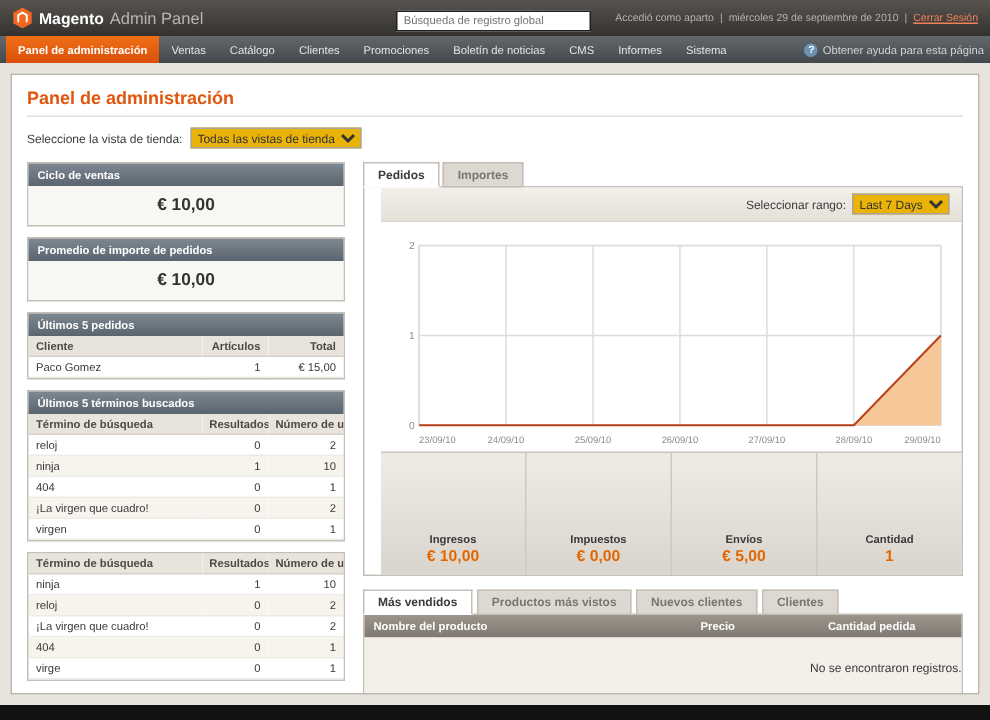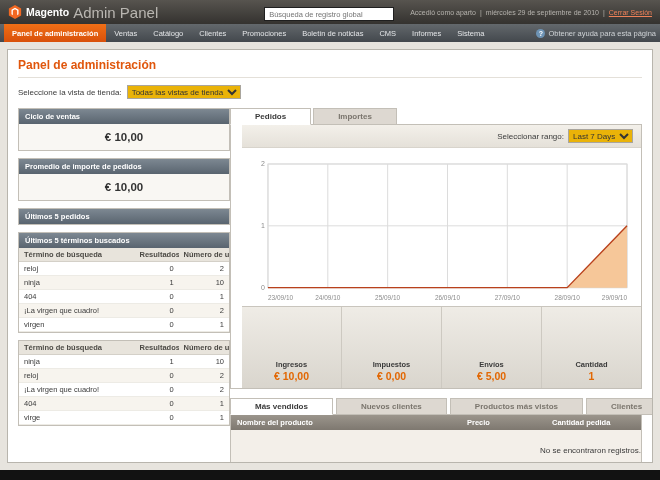--- a/index.html
+++ b/index.html
@@ -1,55 +1,55 @@
 <!DOCTYPE html>
 <html><head>
 <meta charset="utf-8">
 <style>
 *{margin:0;padding:0;box-sizing:border-box;}
 html,body{width:660px;height:480px;overflow:hidden;}
 body{font-family:"Liberation Sans","DejaVu Sans",sans-serif;background:#d6d3cd;position:relative;}
 .page{position:absolute;inset:0;display:flex;flex-direction:column;}
 
 .hdr{height:24px;background:linear-gradient(#57544f,#34322f);display:flex;align-items:center;padding:0 8px;gap:6px;flex:none;}
-.logo{display:flex;align-items:center;gap:4px;}
+.logo{display:flex;align-items:flex-end;gap:4px;}
 .logo svg{width:14px;height:14px;display:block;}
 .logo-txt{color:#fff;font-size:10.5px;font-weight:bold;}
-.logo-sub{color:#b9b6b1;font-size:15px;}
+.logo-sub{color:#b9b6b1;font-size:11px;}
 .hdr-search{margin-left:auto;}
 .hdr-search input{width:130px;height:14px;font-size:7.5px;border:1px solid #1f1f1f;padding:0 4px;color:#555;background:#fff;}
 .hdr-right{display:flex;gap:4px;align-items:center;font-size:7px;color:#b5b2ad;margin-left:10px;white-space:nowrap;}
 .hdr-right a{color:#f08158;text-decoration:underline;cursor:pointer;}
 
 .nav{height:18px;background:linear-gradient(#63686c,#43484d);display:flex;align-items:stretch;padding:0 4px;font-size:7.5px;color:#e4e6e8;flex:none;}
 .nav-item{display:flex;align-items:center;padding:0 8px;cursor:pointer;white-space:nowrap;}
 .nav-item.active{background:linear-gradient(#f06f16,#d9500a);color:#fff;font-weight:bold;}
 .nav-help{margin-left:auto;display:flex;align-items:center;gap:3px;color:#cfd3d6;cursor:pointer;}
 .help-ico{width:9px;height:9px;border-radius:50%;background:#6d93b4;color:#fff;font-size:7px;display:flex;align-items:center;justify-content:center;font-weight:bold;}
 
 .content-outer{flex:1;background:#e7e4de;padding:7px;min-height:0;}
 .content{background:#fff;border:1px solid #b8b5ad;height:100%;padding:8px 10px;overflow:hidden;}
 .page-title{color:#e0560c;font-size:12px;font-weight:bold;padding-bottom:5px;border-bottom:1px solid #e4e0d9;}
 .store-row{margin-top:7px;font-size:8px;color:#3a3a3a;display:flex;align-items:center;gap:5px;}
 select{font-size:8px;border:1px solid #a9a59d;background:#eab308;height:14px;color:#333;}
-.cols{display:flex;gap:0;margin-top:9px;align-items:flex-start;}
+.cols{display:flex;gap:12px;margin-top:9px;align-items:flex-start;}
 .left{width:212px;flex:none;display:flex;flex-direction:column;gap:7px;}
 .panel{border:1px solid #c3bfb7;}
 .panel-h{background:linear-gradient(#7d8892,#59646f);color:#fff;font-size:7.5px;font-weight:bold;padding:3px 6px;}
 .panel-val{background:#f9f7f3;text-align:center;font-size:11.5px;font-weight:bold;color:#333;padding:7px 0;}
 table{width:100%;border-collapse:collapse;font-size:7.5px;table-layout:fixed;}
 th{background:#e8e4dc;color:#4c4a45;font-weight:bold;text-align:left;padding:2px 5px;border-bottom:1px solid #d4d0c8;overflow:hidden;white-space:nowrap;}
 td{padding:2px 5px;border-bottom:1px solid #edebe5;color:#3a3a3a;background:#fff;overflow:hidden;white-space:nowrap;}
 tbody tr:nth-child(even) td{background:#f7f4ee;}
 th.c1,td.c1{text-align:right;width:21%;}
 th.c2,td.c2{text-align:right;width:24%;}
 
 .right{flex:1;min-width:0;}
 .tabs{display:flex;gap:2px;position:relative;z-index:2;}
-.tab{font-size:8px;font-weight:bold;padding:3px 24px;border:1px solid #c3bfb7;background:#ddd8d1;color:#7a756d;cursor:pointer;white-space:nowrap;}
+.tab{font-size:8px;font-weight:bold;padding:3px 9px;border:1px solid #c3bfb7;background:#ddd8d1;color:#7a756d;cursor:pointer;white-space:nowrap;}
 .tab.active{background:#fff;border-bottom-color:#fff;color:#3a3a3a;}
 .tabbox{border:1px solid #c3bfb7;background:#fff;margin-top:-1px;padding-left:11px;}
 .range-row{display:flex;justify-content:flex-end;align-items:center;gap:4px;background:linear-gradient(#f3f0ea,#e5e1d9);border-bottom:1px solid #d8d4cc;padding:4px 8px;font-size:8px;color:#3a3a3a;}
 .chart-wrap{padding:8px 8px 2px;}
 .chart-wrap svg{display:block;width:100%;}
 .stats{display:flex;border-top:1px solid #c9c5bd;background:linear-gradient(#efece6,#d9d5cd);}
 .stat{flex:1;text-align:center;padding:5px 0 6px;}
 .stat + .stat{border-left:1px solid #cdc9c1;}
 .stat-l{font-size:7.5px;font-weight:bold;color:#3a3a3a;margin-top:48px;}
 .stat-v{font-size:10.5px;font-weight:bold;color:#e26703;margin-top:1px;}
@@ -124,20 +124,36 @@
             <div class="panel-val">€ 10,00</div>
           </div>
 
           <div class="panel">
             <div class="panel-h">Promedio de importe de pedidos</div>
             <div class="panel-val">€ 10,00</div>
           </div>
 
           <div class="panel">
             <div class="panel-h">Últimos 5 pedidos</div>
+            <table>
+                <thead>
+                  <tr>
+                    <th class="c0">Cliente</th>
+                    <th class="c1">Artículos</th>
+                    <th class="c2">Total</th>
+                  </tr>
+                </thead>
+                <tbody>
+                  <tr>
+                    <td class="c0">Paco Gomez</td>
+                    <td class="c1">1</td>
+                    <td class="c2">€ 15,00</td>
+                  </tr>
+                </tbody>
+              </table>
           </div>
 
           <div class="panel">
             <div class="panel-h">Últimos 5 términos buscados</div>
             <table>
                 <thead>
                   <tr>
                     <th class="c0">Término de búsqueda</th>
                     <th class="c1">Resultados</th>
                     <th class="c2">Número de usos</th>
@@ -270,22 +286,22 @@
               </div>
               <div class="stat">
                 <div class="stat-l">Cantidad</div>
                 <div class="stat-v">1</div>
               </div>
             </div>
           </div>
 
           <div class="btabs">
             <div class="tab active">Más vendidos</div>
+            <div class="tab">Productos más vistos</div>
             <div class="tab">Nuevos clientes</div>
-            <div class="tab">Productos más vistos</div>
             <div class="tab">Clientes</div>
           </div>
 
           <div class="grid">
             <div class="grid-h">
               <div class="gc0">Nombre del producto</div>
               <div class="gc1">Precio</div>
               <div class="gc2">Cantidad pedida</div>
             </div>
             <div class="grid-empty">No se encontraron registros.</div>

